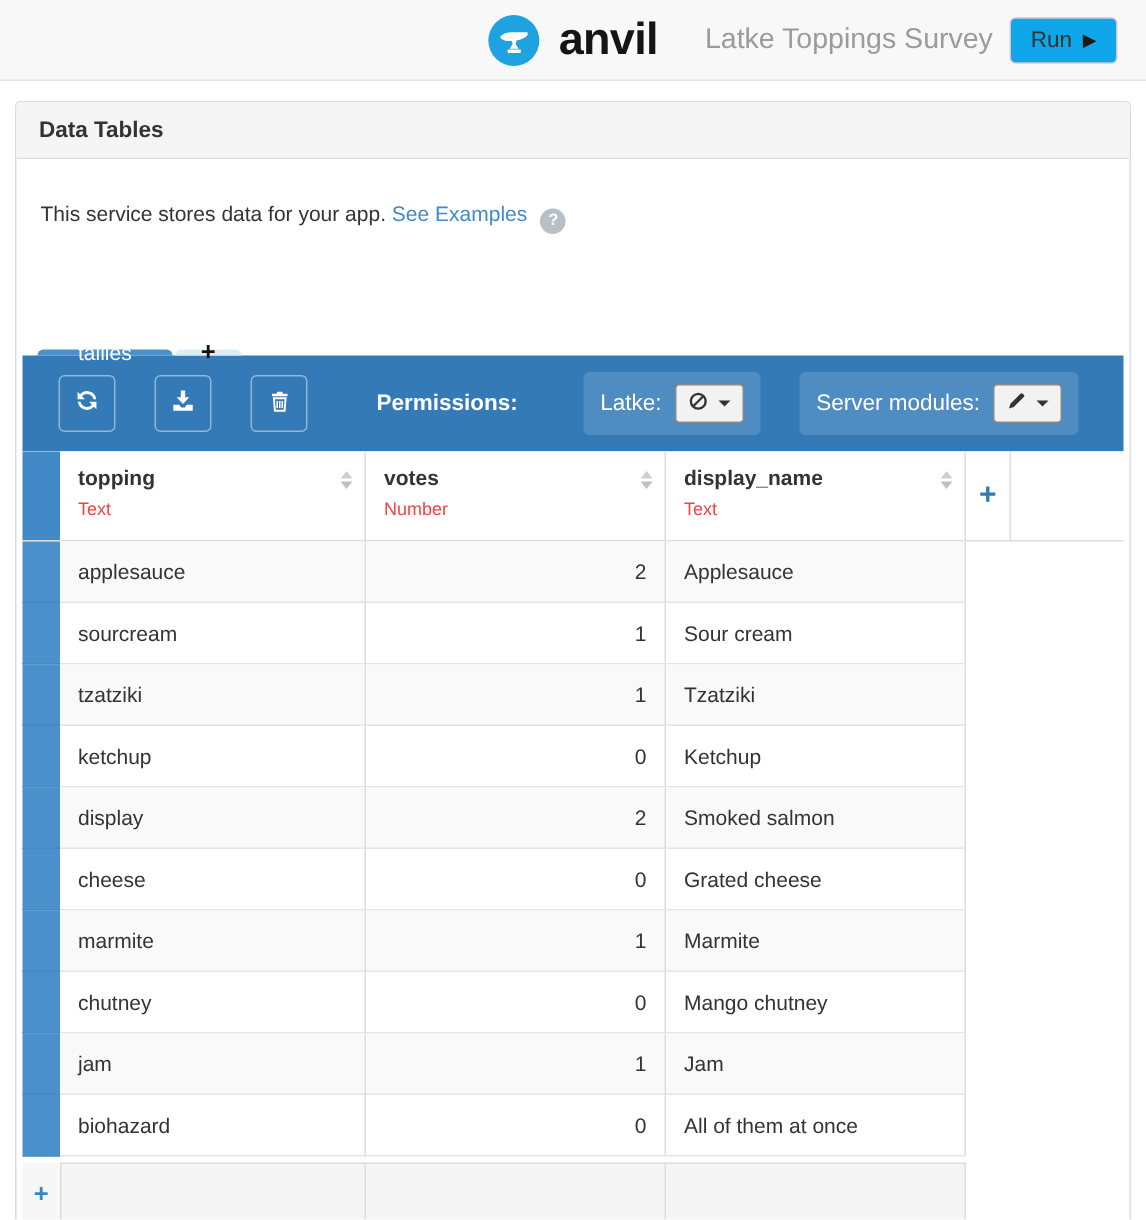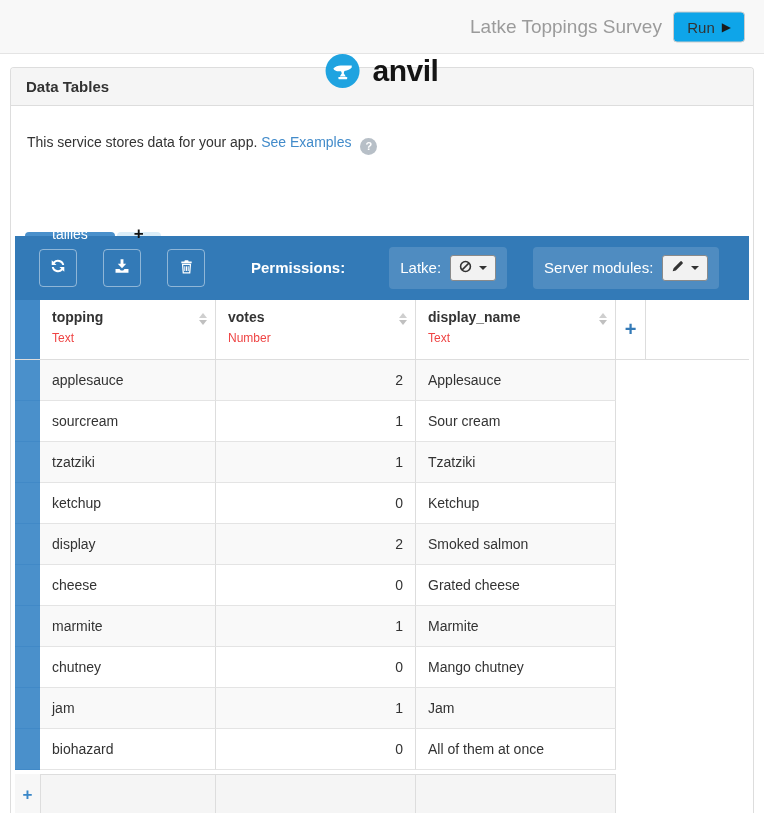--- a/index.html
+++ b/index.html
@@ -2,21 +2,21 @@
 <html><head>
 <meta charset="utf-8">
 <style>
   * { margin:0; padding:0; box-sizing:border-box; }
   html,body { width:764px; height:813px; overflow:hidden; background:#fff;
     font-family:"Liberation Sans", sans-serif; color:#333; }
 
   
   .navbar { position:relative; height:54px; background:#f8f8f8; border-bottom:1px solid #e4e4e4; }
   .brand { position:absolute; left:50%; top:50%; transform:translate(-50%,-50%);
-    display:flex; gap:13px;margin-top:44px; }
+    display:flex; gap:13px; }
   .logo-circle { width:34px; height:34px; border-radius:50%; background:#1fa3e0;
     display:flex; align-items:center; justify-content:center; }
   .logo-text { font-size:30px; font-weight:bold; color:#141414; letter-spacing:-0.5px; }
   .app-title { position:absolute; left:470px; top:50%; transform:translateY(-50%);
     font-size:19px; color:#9b9b9b; white-space:nowrap; }
   .run-btn { position:absolute; right:19px; top:50%; transform:translateY(-50%);
     background:#0ea5e9; border:1px solid #ccc; border-radius:4px; padding:6px 13px;
     font-size:15px; color:#333; display:flex; align-items:center; gap:7px; cursor:pointer;
     font-family:inherit; }
   .play { font-size:12px; color:#1a1a1a; }
@@ -59,21 +59,21 @@
   .th .name-row { display:flex; justify-content:space-between; align-items:flex-start; }
   .cname { font-weight:bold; font-size:14px; color:#333; }
   .ctype { color:#ef4444; font-size:12px; margin-top:6px; }
   .sort { display:flex; flex-direction:column; align-items:center; margin-top:4px; }
   .sort-up { width:0; height:0; border-left:4px solid transparent; border-right:4px solid transparent;
     border-bottom:5px solid #cfcfcf; margin-bottom:2px; }
   .sort-down { width:0; height:0; border-left:4px solid transparent; border-right:4px solid transparent;
     border-top:5px solid #c0c0c0; }
   .th-plus { width:30px; border-right:1px solid #ddd; display:flex; align-items:center;
     justify-content:center; color:#337ab7; font-size:20px; font-weight:bold; cursor:pointer; }
-  .w0 { width:176px; } .w1 { width:200px; } .w2 { width:200px; }
+  .w0 { width:204px; } .w1 { width:200px; } .w2 { width:200px; }
 
   .trow { display:flex; height:41px; }
   .gutter-cell { width:25px; background:#4a90cb; border-bottom:1px solid #4189c7; cursor:pointer; }
   .cell { border-right:1px solid #ddd; border-bottom:1px solid #e4e4e4; background:#fff;
     display:flex; align-items:center; padding:0 12px; font-size:14px; color:#333; cursor:text; }
   .cell.num { justify-content:flex-end; }
   .trow:nth-child(odd) .cell { background:#f9f9f9; }
 
   .add-row { display:flex; height:42px; margin-top:4px; }
   .add-gutter { width:25px; background:#f7f7f7; color:#3a87c8; font-weight:bold; font-size:17px;

